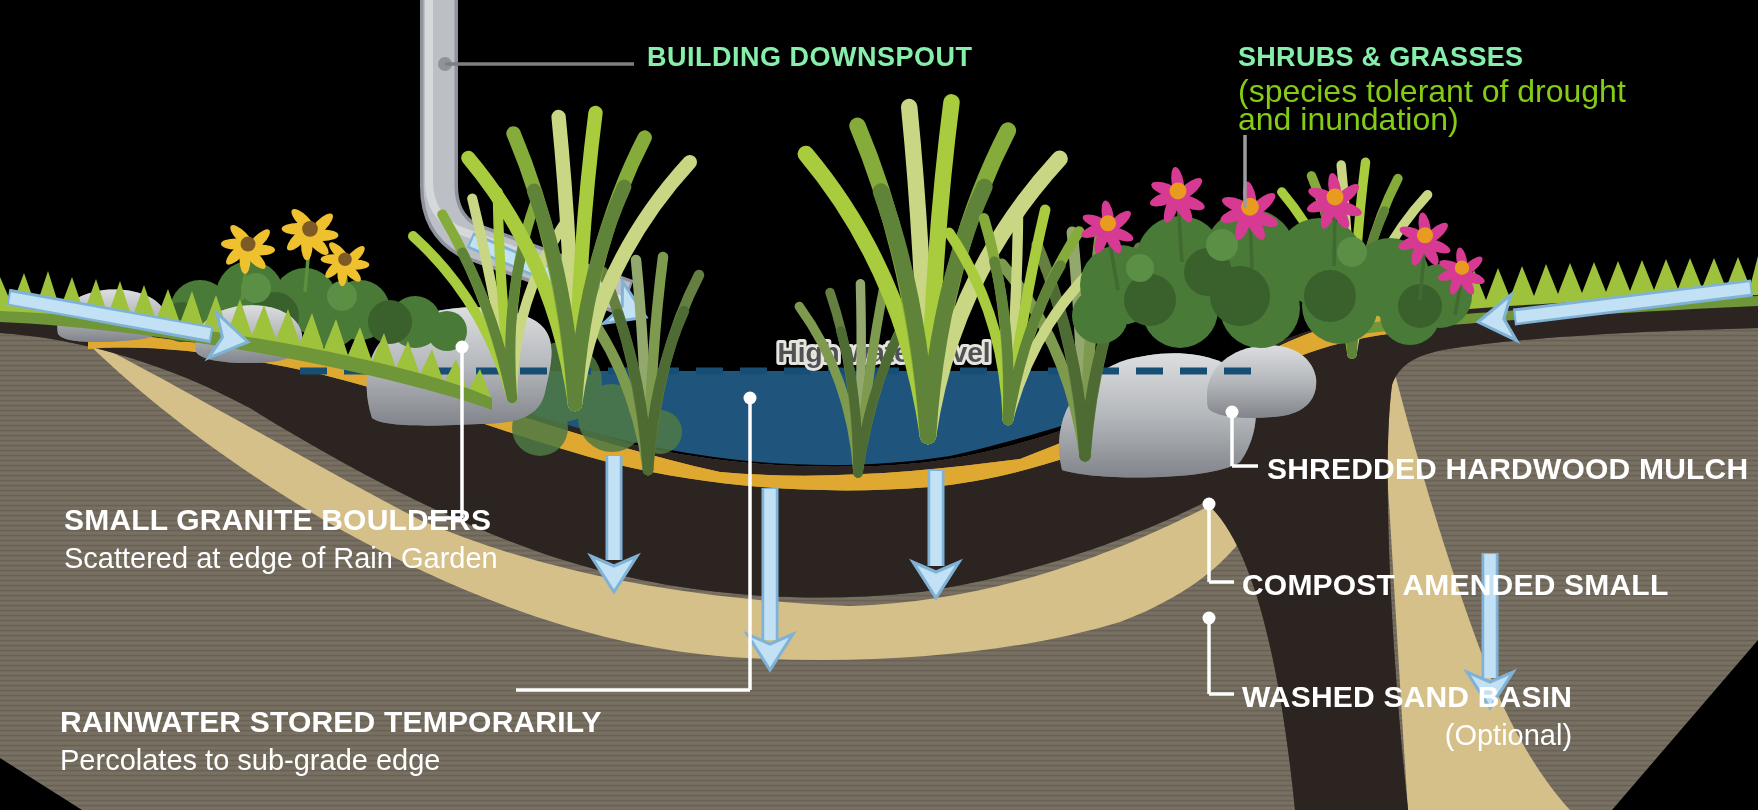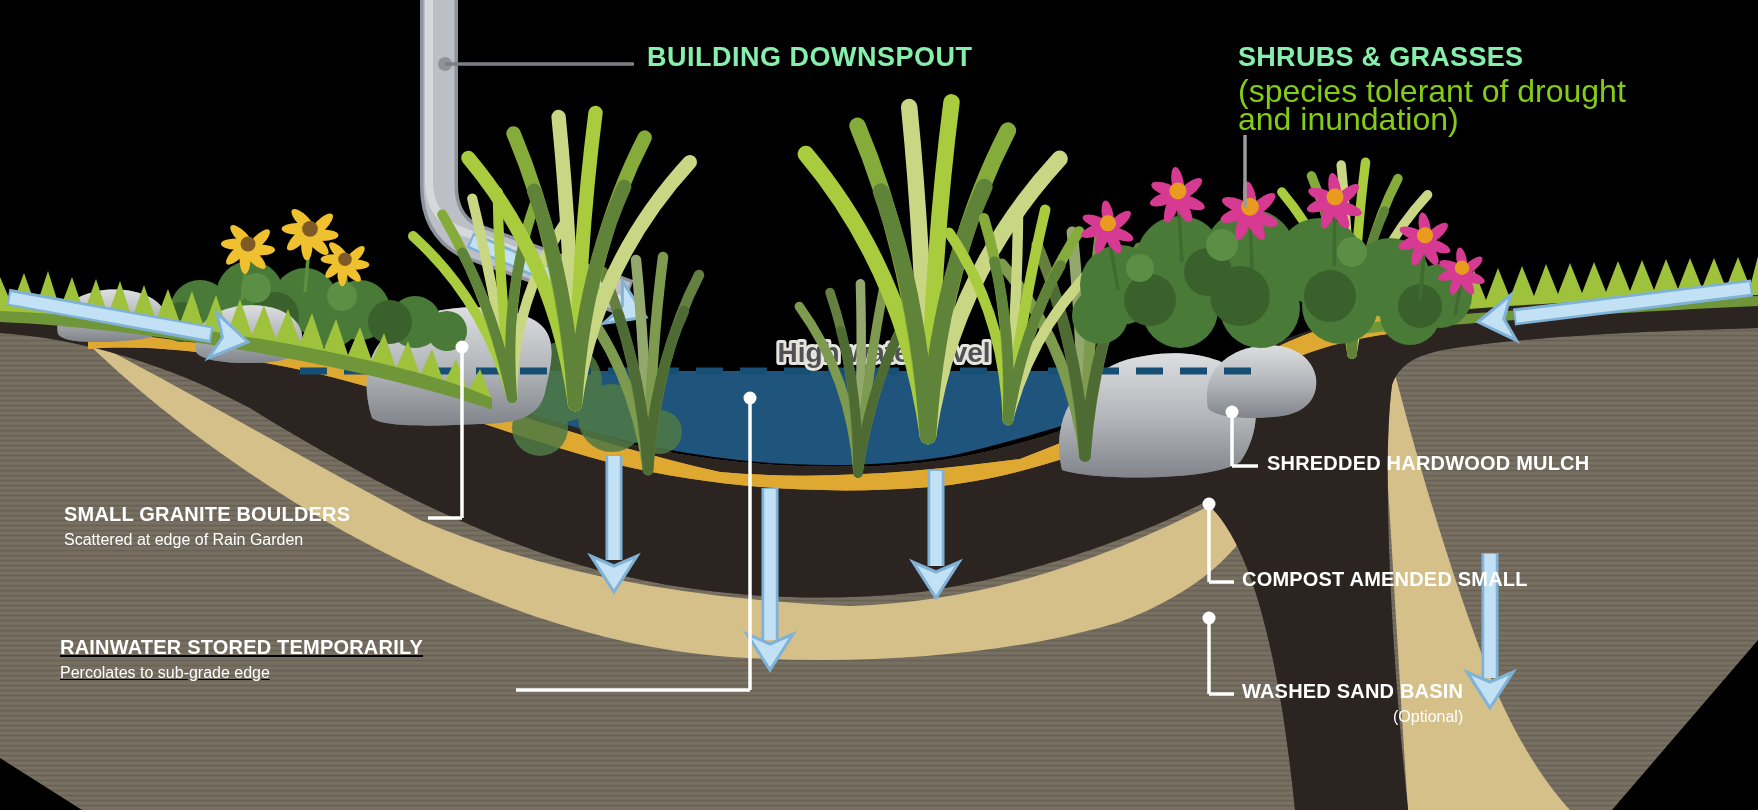--- a/index.html
+++ b/index.html
@@ -2,22 +2,22 @@
 <html><head>
 <meta charset="utf-8">
 <style>
   html,body{margin:0;padding:0;background:#000;}
   #stage{position:relative;width:1758px;height:810px;background:#000;overflow:hidden;
          font-family:"Liberation Sans",sans-serif;}
   #scene{position:absolute;left:0;top:0;}
   .lbl{position:absolute;white-space:nowrap;}
   .t-dark{font-weight:700;font-size:27px;letter-spacing:.5px;color:#86efac;}
   .s-gray{font-weight:400;font-size:32px;color:#84cc16;line-height:28px;}
-  .t-white{font-weight:700;font-size:20px;letter-spacing:.2px;color:#ffffff;}
-  .s-white{font-weight:400;font-size:16px;color:#ffffff;margin-top:5px;}
+  .t-white{font-weight:700;font-size:30px;letter-spacing:.2px;color:#ffffff;}
+  .s-white{font-weight:400;font-size:29px;color:#ffffff;margin-top:5px;}
   .hwl{font-family:"Liberation Sans",sans-serif;font-weight:700;font-size:28px;
        fill:#54565a;stroke:#efeee7;stroke-width:6;paint-order:stroke;stroke-linejoin:round;opacity:.96;}
   
   .s1{stroke:#a8cc3e}.s2{stroke:#85ab3a}.s3{stroke:#c9d784}.s4{stroke:#5f8338}
   .d1{stroke:#7d9a4e}.d2{stroke:#647f3f}.d3{stroke:#93a86d}.d4{stroke:#4e6b33}
   .blades path{fill:none;stroke-width:7;stroke-linecap:round;}
 </style>
 </head>
 <body>
 
@@ -353,21 +353,21 @@
   <div class="t-dark" style="letter-spacing:.3px;">SHRUBS &amp; GRASSES</div>
   <div class="s-gray" style="margin-top:4px;">(species tolerant of drought</div>
   <div class="s-gray">and inundation)</div>
 </div>
 
 <div class="lbl" style="left:64px;top:503px;">
   <div class="t-white">SMALL GRANITE BOULDERS</div>
   <div class="s-white">Scattered at edge of Rain Garden</div>
 </div>
 
-<div class="lbl" style="left:60px;top:636px;text-decoration:underline;">
+<div class="lbl" style="left:60px;top:705px;">
   <div class="t-white">RAINWATER STORED TEMPORARILY</div>
   <div class="s-white">Percolates to sub-grade edge</div>
 </div>
 
 <div class="lbl t-white" style="left:1267px;top:452px;">SHREDDED HARDWOOD MULCH</div>
 
 <div class="lbl t-white" style="left:1242px;top:568px;">COMPOST AMENDED SMALL</div>
 
 <div class="lbl" style="left:1242px;top:680px;text-align:right;">
   <div class="t-white">WASHED SAND BASIN</div>

